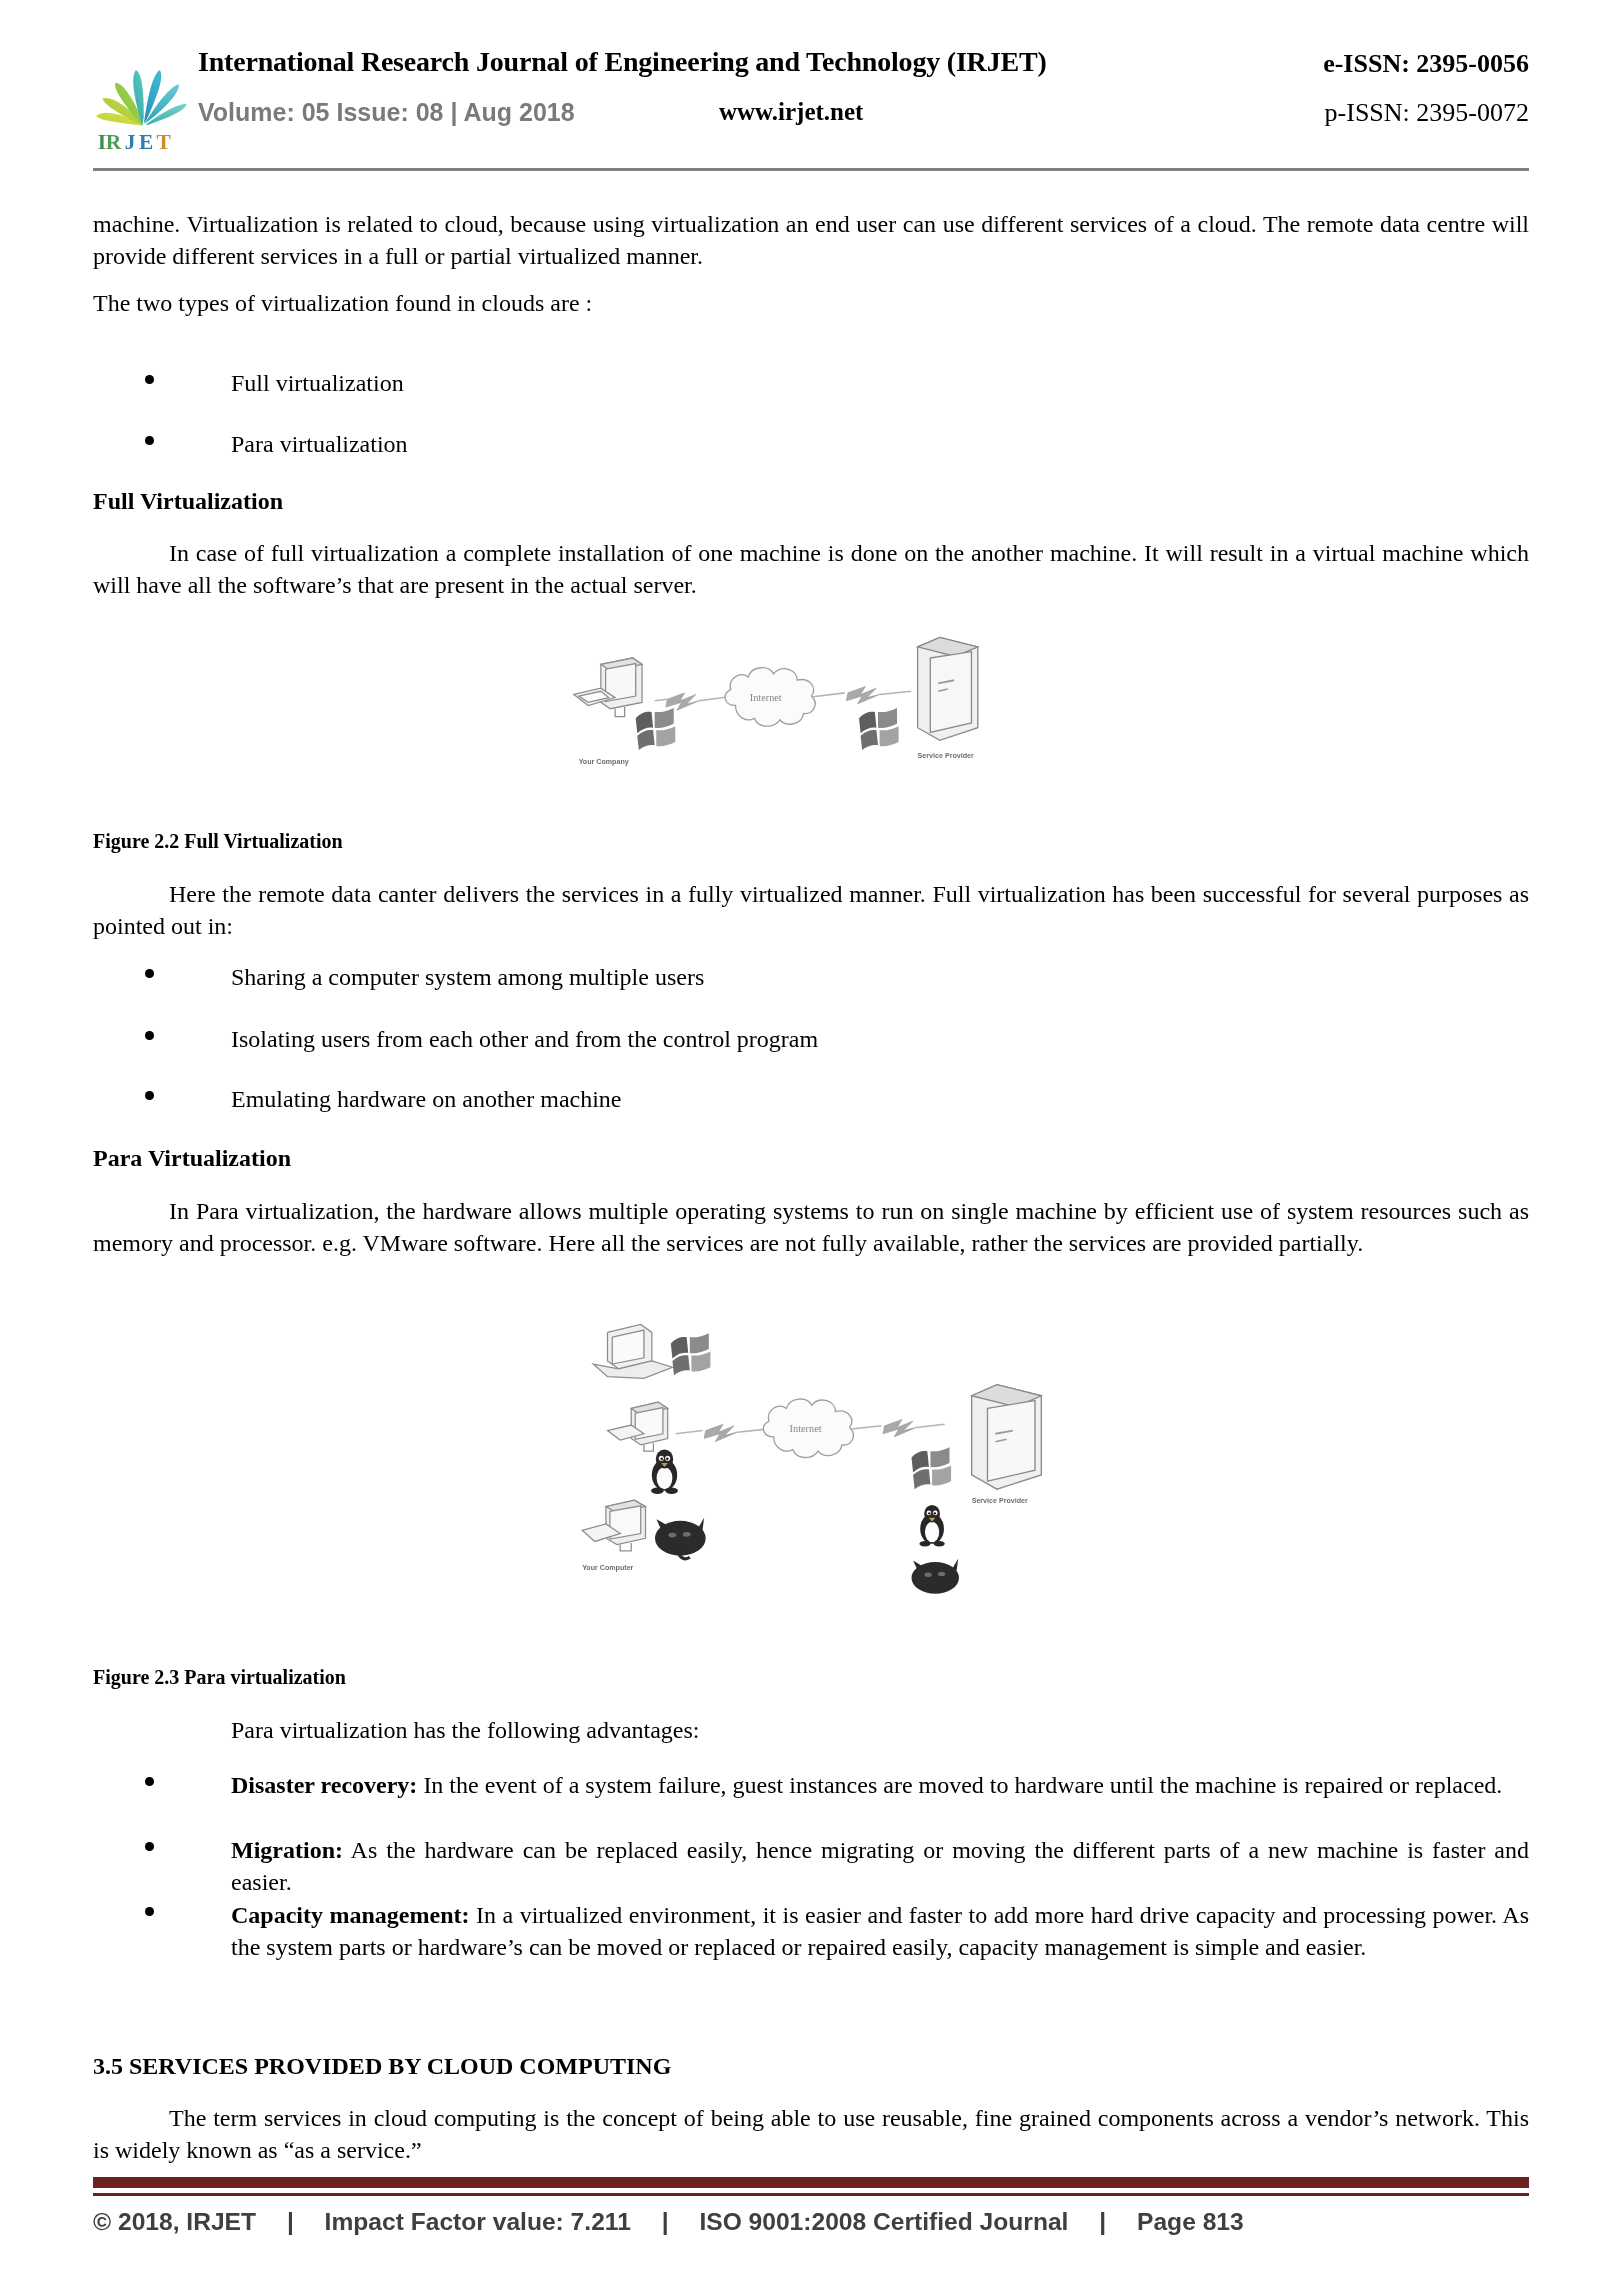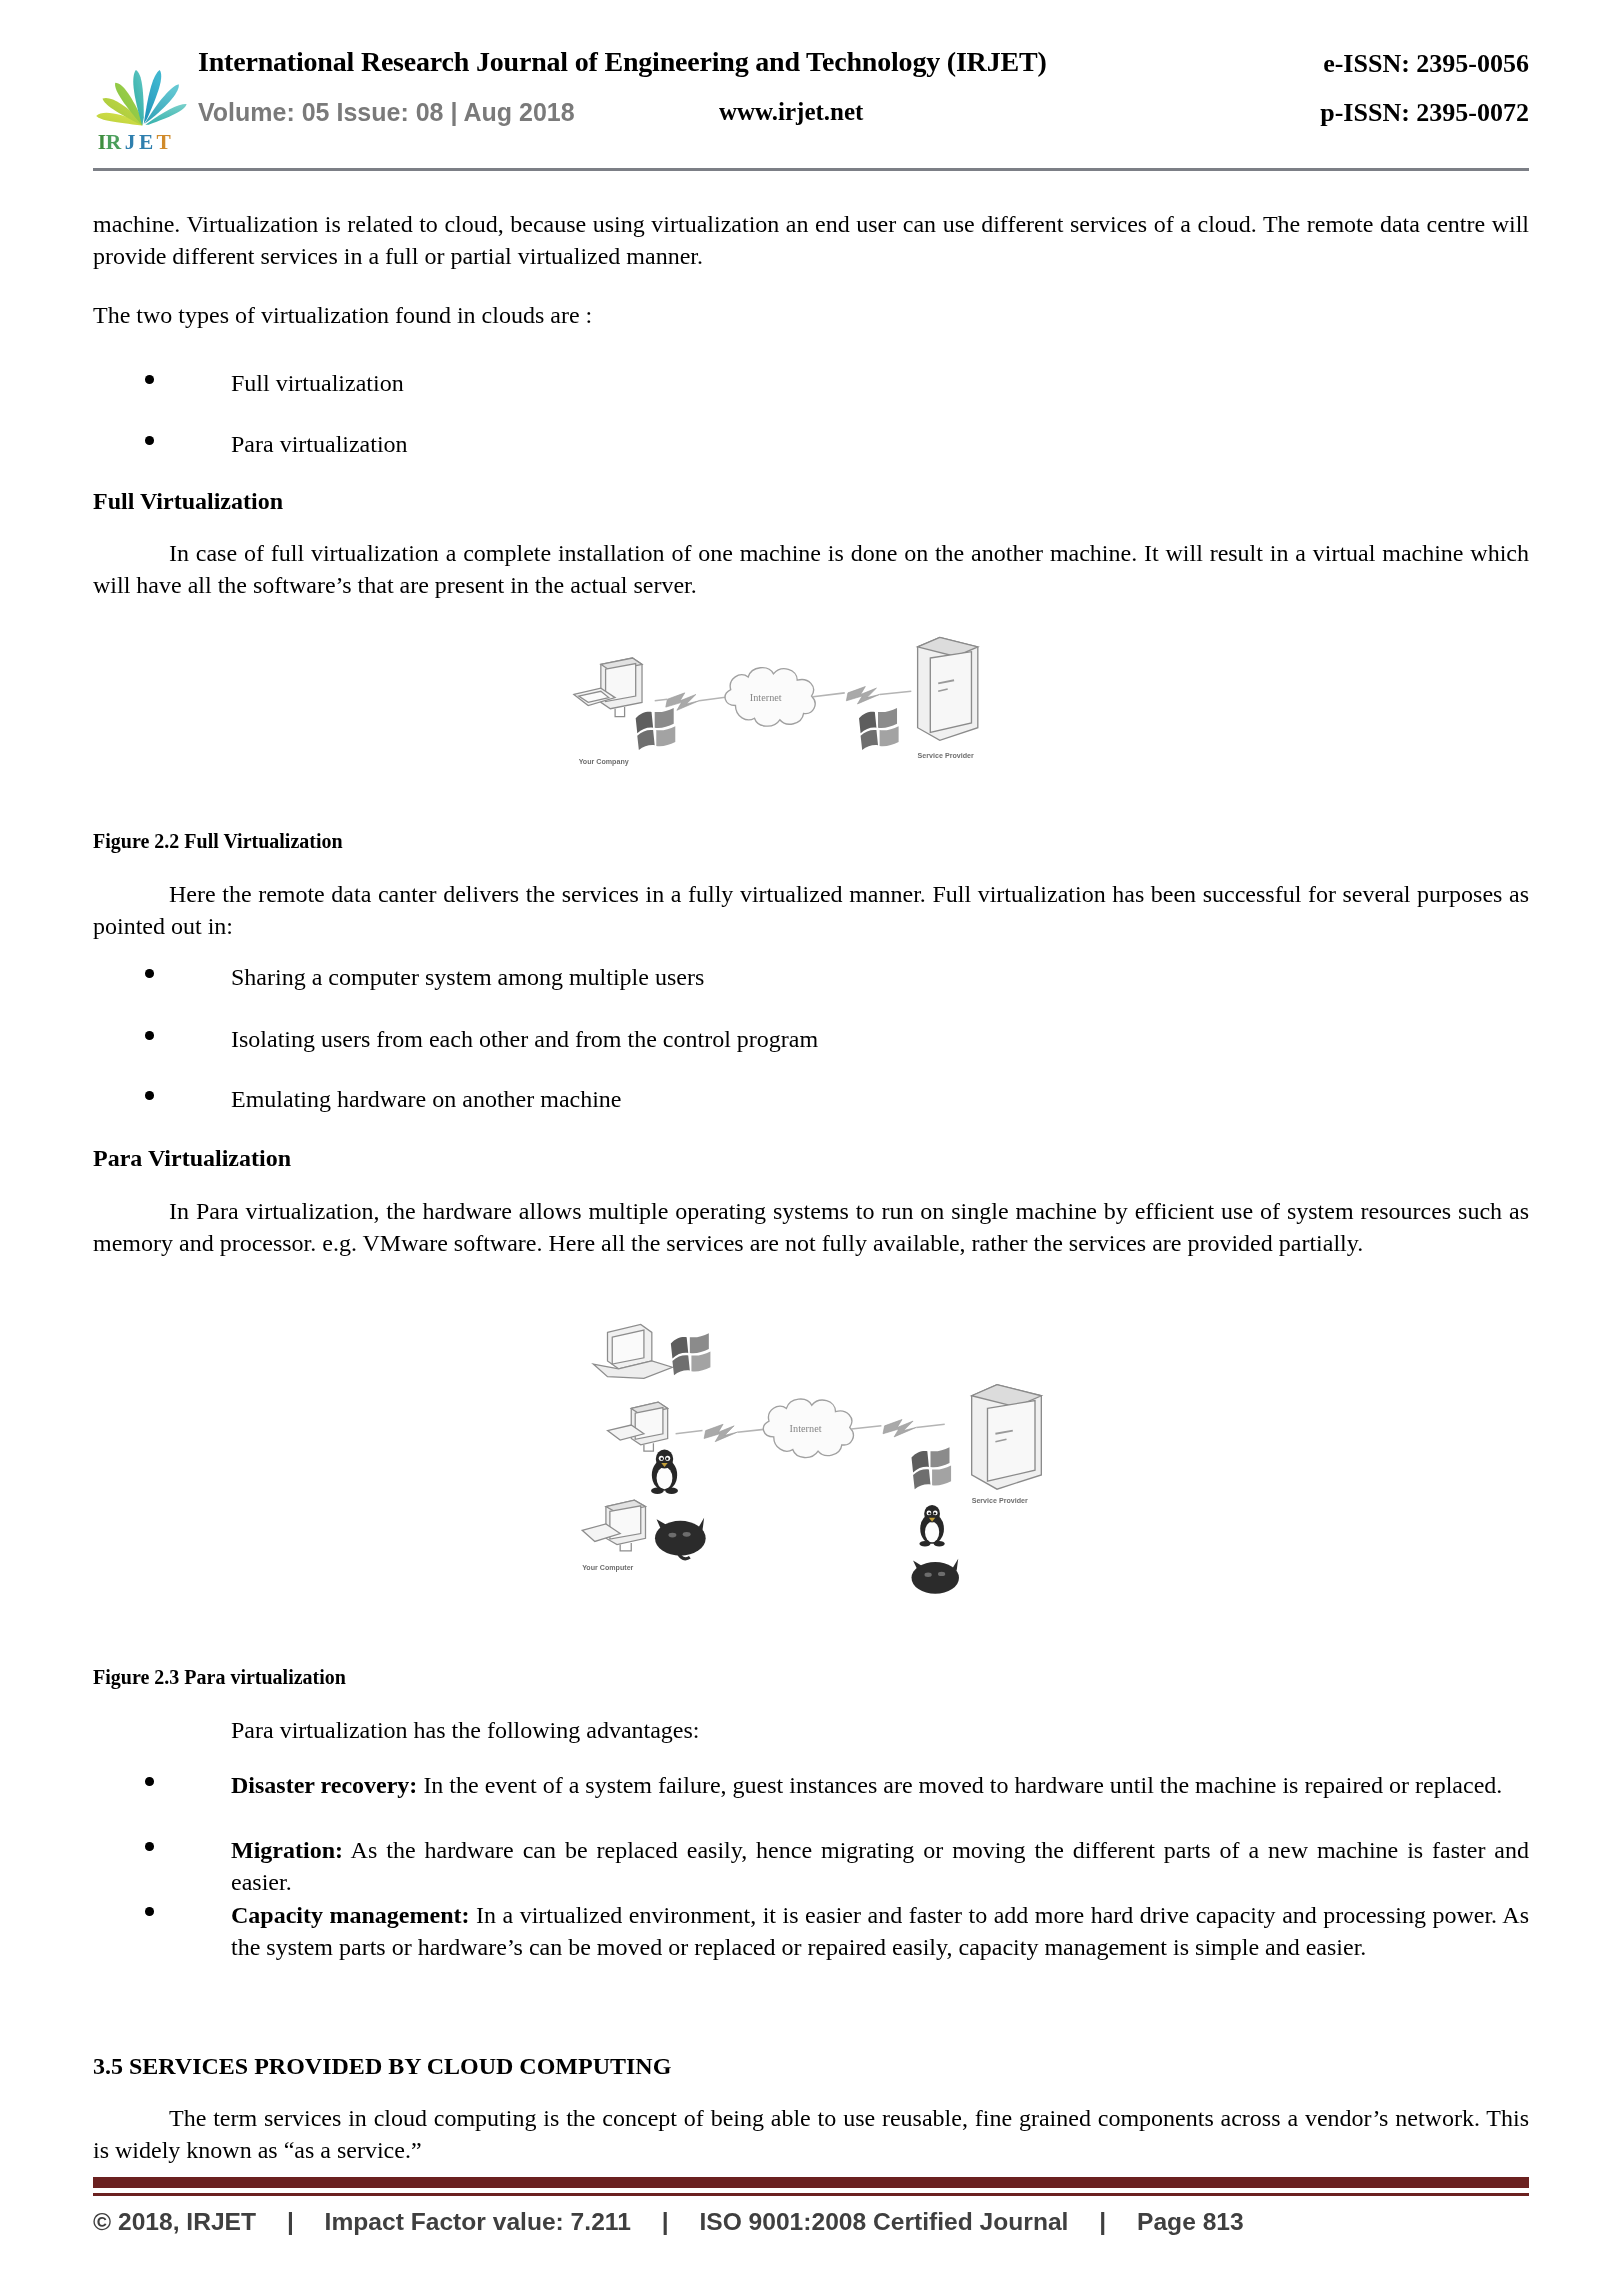--- a/index.html
+++ b/index.html
@@ -83,21 +83,21 @@
     font-weight: bold;
     font-size: 25px;
     color: #000;
     white-space: nowrap;
   }
   .hdr-pissn {
     position: absolute;
     right: 0px;
     top: 57px;
     font-family: "Liberation Serif", serif;
-    font-weight: bold;
+    font-weight: normal;
     font-size: 26px;
     color: #000;
     white-space: nowrap;
     text-align: left;
   }
   .hdr-rule {
     position: absolute;
     left: 93px;
     top: 168px;
     width: 1436px;
@@ -275,21 +275,21 @@
     <div class="hdr-volume">Volume: 05 Issue: 08 | Aug 2018</div>
     <div class="hdr-site">www.irjet.net</div>
     <div class="hdr-pissn">p-ISSN: 2395-0072</div>
   </div>
   <div class="hdr-rule"></div>
 
   <div class="blk" style="left:93px; top:208px;">
     <p class="body">machine. Virtualization is related to cloud, because using virtualization an end user can use different services of a cloud. The remote data centre will provide different services in a full or partial virtualized manner.</p>
   </div>
 
-  <div class="blk" style="left:93px; top:299px;">
+  <div class="blk" style="left:93px; top:287px;">
     <p class="body">The two types of virtualization found in clouds are :</p>
   </div>
 
   <div class="bul" style="left:93px; top:367px;">
     <span class="dot"></span>
     <span class="btxt">Full virtualization</span>
   </div>
   <div class="bul" style="left:93px; top:428px;">
     <span class="dot"></span>
     <span class="btxt">Para virtualization</span>

